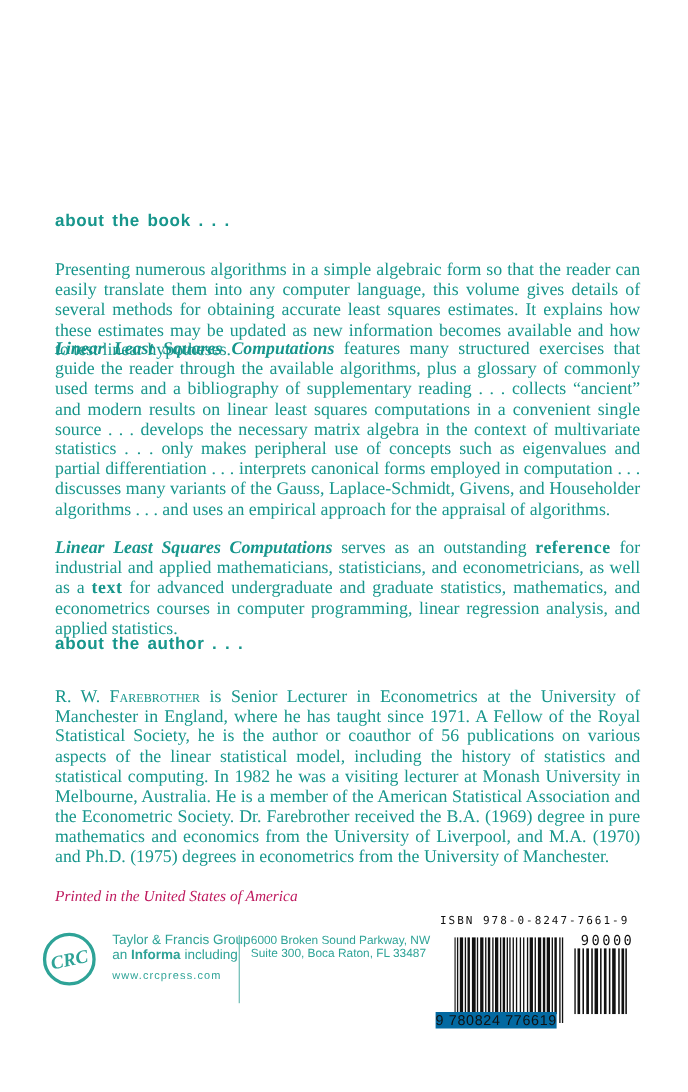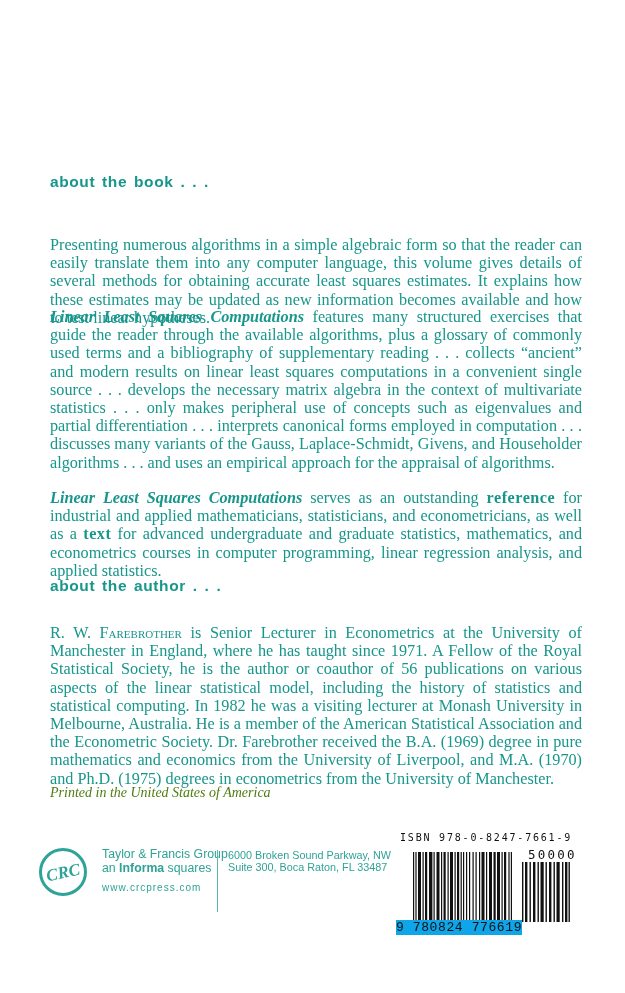--- a/index.html
+++ b/index.html
@@ -11,43 +11,43 @@
   }
   .para {
     position: absolute; left: 50px; width: 532px;
     font-family: "Liberation Serif", serif; font-size: 16.2px; line-height: 18.2px;
     text-align: justify; color: #17968c;
   }
   .para .bt { font-weight: bold; font-style: italic; }
   .para .b { font-weight: bold; letter-spacing: 0.5px; }
   .para .sc { font-variant: small-caps; }
   .printed {
-    position: absolute; left: 50px; top: 785px;
-    font-family: "Liberation Serif", serif; font-style: italic; font-size: 14px; color: #4d7c0f;
+    position: absolute; left: 50px; top: 808px;
+    font-family: "Liberation Serif", serif; font-style: italic; font-size: 14px; color: #be185d;
   }
   .logo { position: absolute; left: 38px; top: 847px; width: 50px; height: 50px; }
   .brand { position: absolute; left: 102px; top: 846px; font-family: "Liberation Sans", sans-serif; color: #2ea397; }
   .brand .name { font-size: 23px; line-height: 24px; letter-spacing: 0.3px; }
   .brand .grp { font-size: 12.3px; line-height: 14px; margin-top: 1px; }
   .brand .inf { font-size: 12.3px; line-height: 14px; }
   .brand .inf b { font-weight: bold; }
   .brand .url { font-size: 10px; line-height: 14px; margin-top: 6px; letter-spacing: 1px; }
   .divider { position: absolute; left: 217px; top: 850px; width: 1px; height: 62px; background: #5db5ac; }
   .address { position: absolute; left: 228px; top: 850px; font-family: "Liberation Sans", sans-serif; font-size: 10.8px; line-height: 11.5px; color: #2ea397; }
   .address .blk { margin-bottom: 3px; }
   .isbn { position: absolute; left: 400px; top: 832px; font-family: "DejaVu Sans Mono", monospace; font-size: 10px; color: #111; letter-spacing: 1.8px; }
   .barcode-main { position: absolute; left: 413px; top: 852px; height: 78px; width: 100px; }
   .barcode-add { position: absolute; left: 522px; top: 862px; height: 60px; width: 48px; }
   .addon-num { position: absolute; left: 528px; top: 847px; font-family: "DejaVu Sans Mono", monospace; font-size: 12.5px; letter-spacing: 2.2px; color: #111; }
-  .ean-num { position: absolute; left: 396px; top: 920px; font-family: Liberation Mono, monospace; font-size: 13px; color: #111; background: #0ea5e9; letter-spacing: 0.6px; }
+  .ean-num { position: absolute; left: 396px; top: 920px; font-family: Liberation Sans, sans-serif; font-size: 13px; color: #111; background: #0369a1; letter-spacing: 0.6px; }
 </style>
 </head>
 <body>
 
-<div class="heading" style="top:173px;">about the book . . .</div>
+<div class="heading" style="top:192px;">about the book . . .</div>
 
 <div class="para" style="top:236px;">Presenting numerous algorithms in a simple algebraic form so that the reader can easily translate them into any computer language, this volume gives details of several methods for obtaining accurate least squares estimates. It explains how these estimates may be updated as new information becomes available and how to test linear hypotheses.</div>
 
 <div class="para" style="top:308px;">
   <span class="bt">Linear Least Squares Computations</span><span> features many structured exercises that guide the reader through the available algorithms, plus a glossary of commonly used terms and a bibliography of supplementary reading . . . collects “ancient” and modern results on linear least squares computations in a convenient single source . . . develops the necessary matrix algebra in the context of multivariate statistics . . . only makes peripheral use of concepts such as eigenvalues and partial differentiation . . . interprets canonical forms employed in computation . . . discusses many variants of the Gauss, Laplace-Schmidt, Givens, and Householder algorithms . . . and uses an empirical approach for the appraisal of algorithms.</span>
 </div>
 
 <div class="para" style="top:489px;">
   <span class="bt">Linear Least Squares Computations</span><span> serves as an outstanding </span><span class="b">reference</span><span> for industrial and applied mathematicians, statisticians, and econometricians, as well as a </span><span class="b">text</span><span> for advanced undergraduate and graduate statistics, mathematics, and econometrics courses in computer programming, linear regression analysis, and applied statistics.</span>
 </div>
@@ -60,21 +60,21 @@
 
 <div class="printed">Printed in the United States of America</div>
 
 <svg class="logo" viewBox="0 0 50 50">
   <circle cx="25" cy="25" r="22.5" fill="none" stroke="#2ea397" stroke-width="3"></circle>
   <text x="25" y="31" text-anchor="middle" font-family="Liberation Serif, serif" font-style="italic" font-weight="bold" font-size="17" fill="#2ea397" transform="rotate(-12 25 25)">CRC</text>
 </svg>
 
 <div class="brand">
   <div class="grp">Taylor &amp; Francis Group</div>
-  <div class="inf"><span>an </span><b>Informa</b><span> squares</span></div>
+  <div class="inf"><span>an </span><b>Informa</b><span> including</span></div>
   <div class="url">www.crcpress.com</div>
 </div>
 
 <div class="divider"></div>
 
 <div class="address">
   <div class="blk">
     <div>6000 Broken Sound Parkway, NW</div>
     <div>Suite 300, Boca Raton, FL 33487</div>
   </div>
@@ -110,21 +110,21 @@
       <rect x="76" y="0" width="3" height="70"></rect>
     <rect x="80.5" y="0" width="2.2" height="70"></rect>
       <rect x="84" y="0" width="3" height="70"></rect>
     <rect x="88.5" y="0" width="1.2" height="70"></rect>
       <rect x="91" y="0" width="2.2" height="70"></rect>
     <rect x="95.4" y="0" width="1.2" height="78"></rect>
       <rect x="97.8" y="0" width="1.2" height="78"></rect>
   </g>
 </svg>
 
-<div class="addon-num">50000</div>
+<div class="addon-num">90000</div>
 
 <svg class="barcode-add" viewBox="0 0 48 60" preserveAspectRatio="none">
   <g fill="#111">
     <rect x="0" y="0" width="1.4" height="60"></rect>
       <rect x="3" y="0" width="2.4" height="60"></rect>
     <rect x="7.5" y="0" width="1.4" height="60"></rect>
       <rect x="11" y="0" width="2.4" height="60"></rect>
     <rect x="15.5" y="0" width="1.4" height="60"></rect>
       <rect x="18.5" y="0" width="3.2" height="60"></rect>
     <rect x="23.5" y="0" width="1.4" height="60"></rect>

